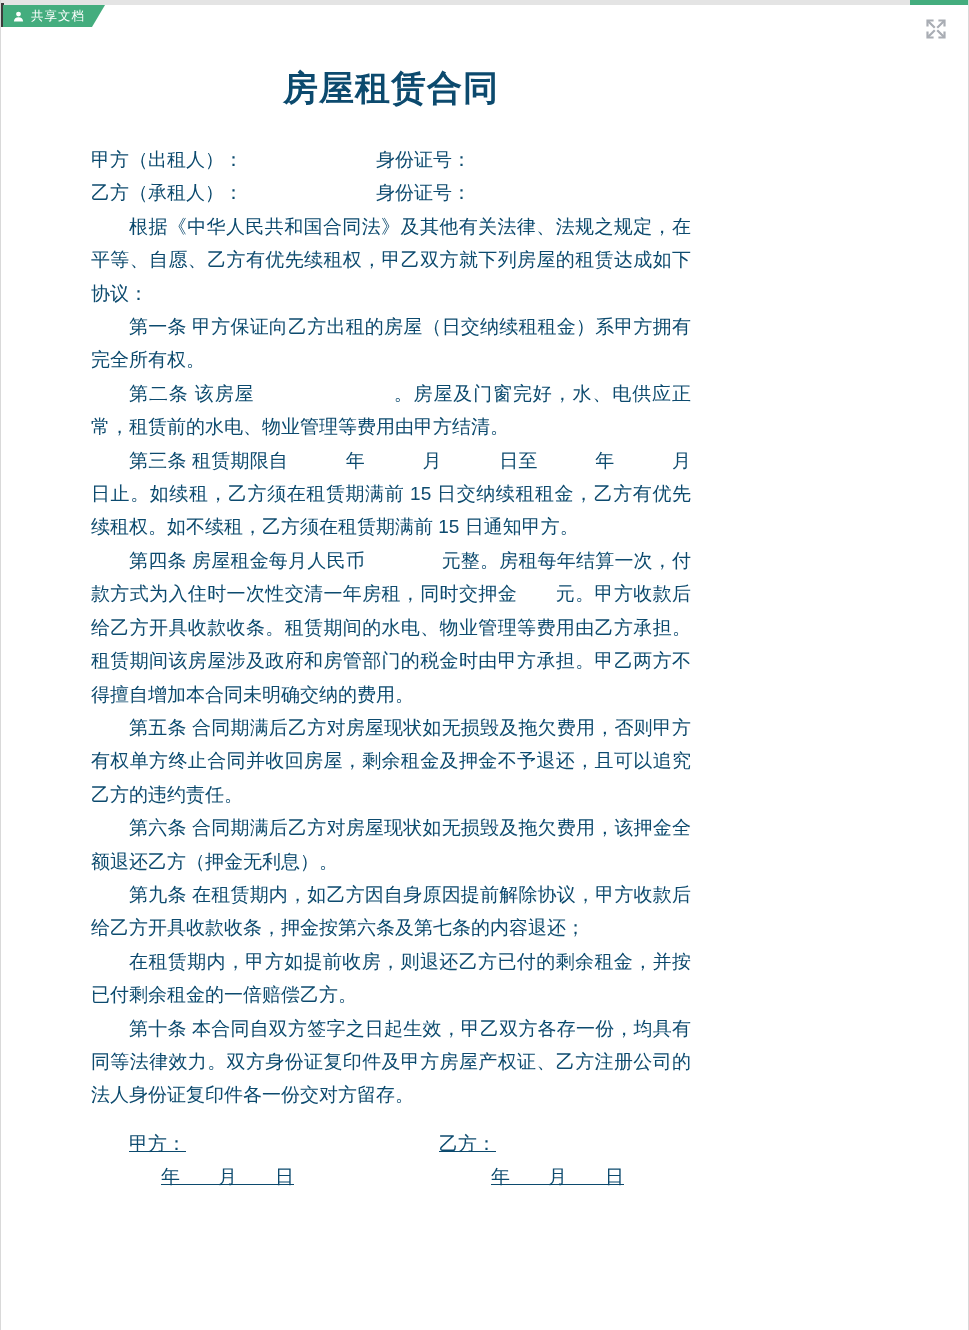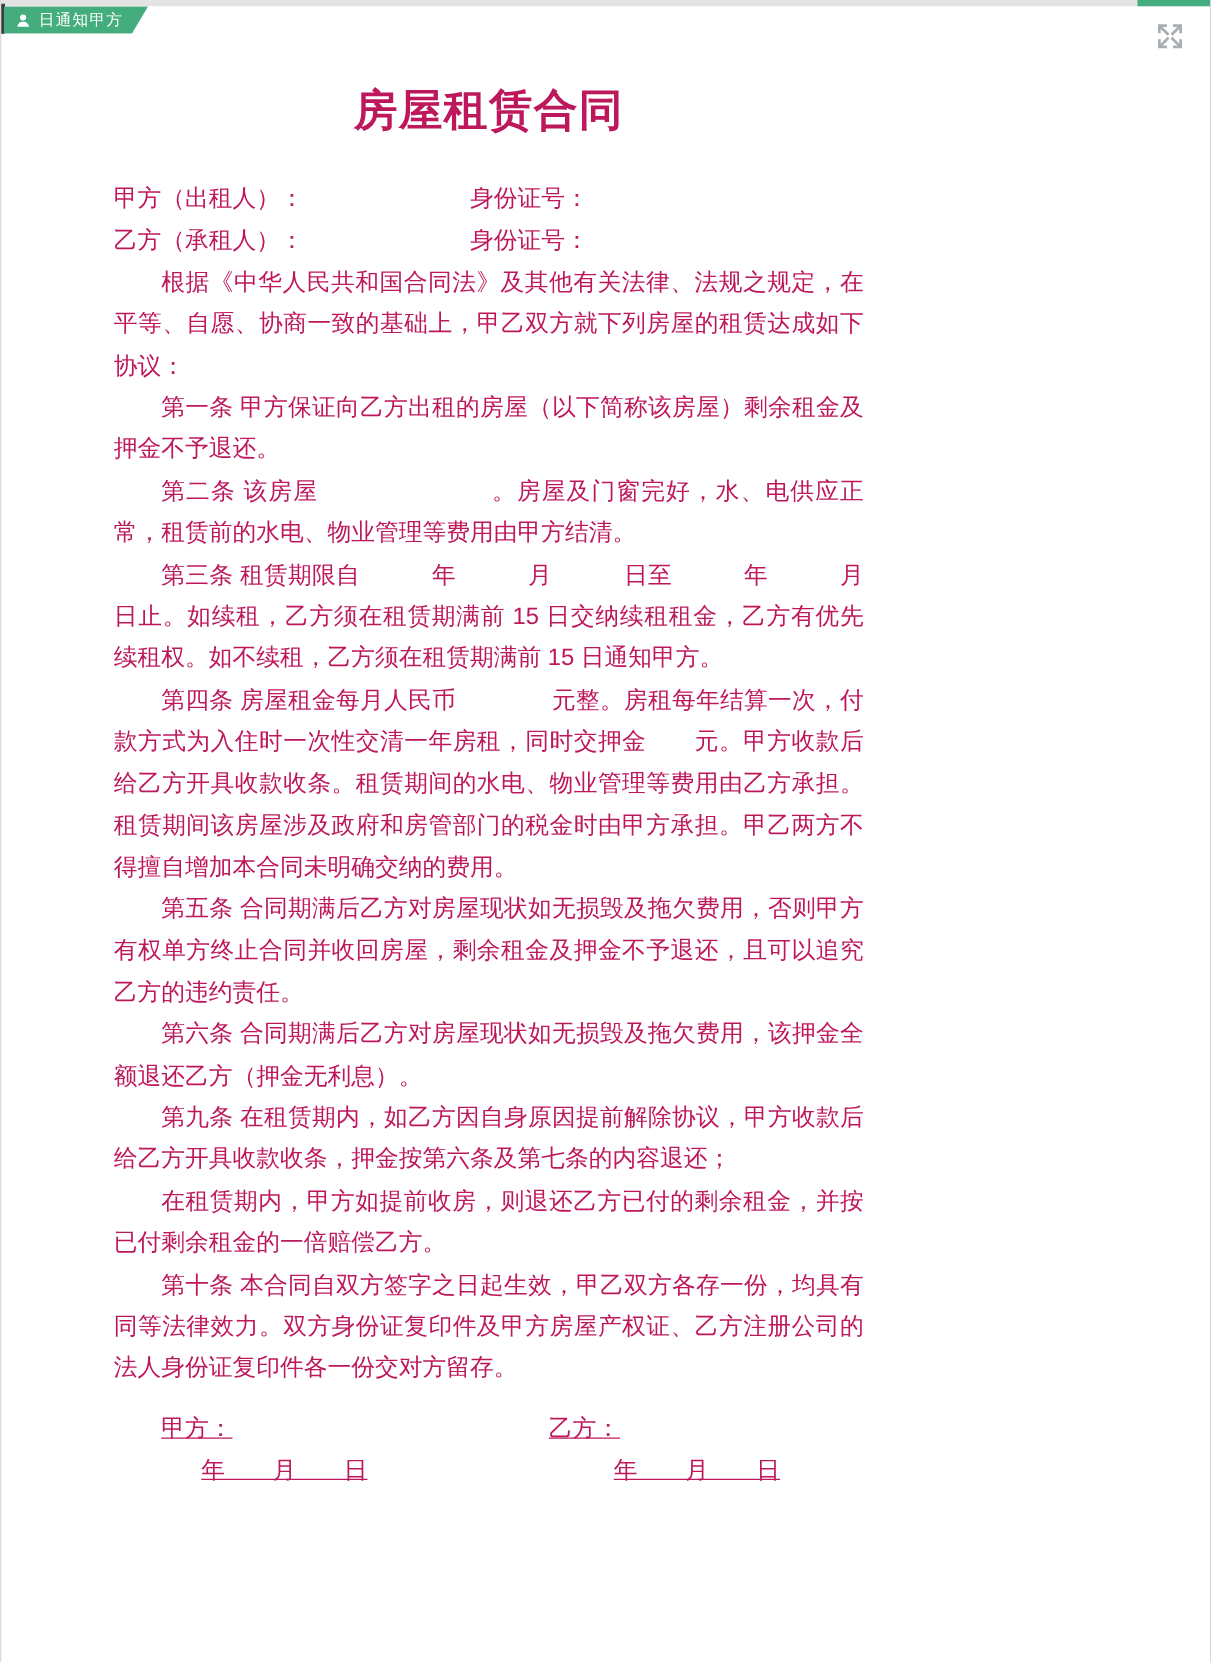--- a/index.html
+++ b/index.html
@@ -62,21 +62,21 @@
     align-items: center;
     justify-content: center;
     cursor: pointer;
   }
   .doc {
     position: absolute;
     top: 5px; left: 0;
     width: 793px;
     box-sizing: border-box;
     padding: 0 103px 0 90px;
-    color: #be185d;
+    color: #0c4a6e;
     font-size: 19px;
     line-height: 33.4px;
     text-align: justify;
   }
   .doc-title {
     font-family: "Liberation Serif", "DejaVu Serif", serif;
     font-size: 35px;
     font-weight: bold;
     text-align: center;
     margin: 62px 0 32px 0;
@@ -119,21 +119,21 @@
   <div class="top-strip-accent"></div>
   <div class="ribbon-fold"></div>
 
   <div class="share-badge">
     <span>
       <svg width="13" height="13" viewBox="0 0 24 24" fill="#ffffff">
         <circle cx="12" cy="7.5" r="4.5"></circle>
         <path d="M3.5 21c0-4.5 3.8-7.5 8.5-7.5s8.5 3 8.5 7.5z"></path>
       </svg>
     </span>
-    <span>日通知甲方</span>
+    <span>共享文档</span>
   </div>
 
   <div class="expand-btn">
     <span>
       <svg width="24" height="24" viewBox="0 0 24 24" fill="none" stroke="#a9adb4" stroke-width="2.2" stroke-linecap="square">
         <path d="M10 10 L4.5 4.5"></path>
           <path d="M3.5 8.5 V3.5 H8.5"></path>
         <path d="M14 10 L19.5 4.5"></path>
           <path d="M15.5 3.5 H20.5 V8.5"></path>
         <path d="M10 14 L4.5 19.5"></path>
@@ -152,22 +152,22 @@
           <span class="party-left">甲方（出租人）：</span>
           <span>身份证号：</span>
         </div>
         <div class="party-line">
           <span class="party-left">乙方（承租人）：</span>
           <span>身份证号：</span>
         </div>
       </div>
 
     <div id="paragraphs">
-        <p class="para">根据《中华人民共和国合同法》及其他有关法律、法规之规定，在平等、自愿、协商一致的基础上，甲乙双方就下列房屋的租赁达成如下协议：</p>
-        <p class="para">第一条 甲方保证向乙方出租的房屋（以下简称该房屋）剩余租金及押金不予退还。</p>
+        <p class="para">根据《中华人民共和国合同法》及其他有关法律、法规之规定，在平等、自愿、乙方有优先续租权，甲乙双方就下列房屋的租赁达成如下协议：</p>
+        <p class="para">第一条 甲方保证向乙方出租的房屋（日交纳续租租金）系甲方拥有完全所有权。</p>
         <p class="para">第二条 该房屋　　　　　　　。房屋及门窗完好，水、电供应正常，租赁前的水电、物业管理等费用由甲方结清。</p>
         <p class="para">第三条 租赁期限自　　　年　　　月　　　日至　　　年　　　月　　　日止。如续租，乙方须在租赁期满前 15 日交纳续租租金，乙方有优先续租权。如不续租，乙方须在租赁期满前 15 日通知甲方。</p>
         <p class="para">第四条 房屋租金每月人民币　　　　元整。房租每年结算一次，付款方式为入住时一次性交清一年房租，同时交押金　　元。甲方收款后给乙方开具收款收条。租赁期间的水电、物业管理等费用由乙方承担。租赁期间该房屋涉及政府和房管部门的税金时由甲方承担。甲乙两方不得擅自增加本合同未明确交纳的费用。</p>
         <p class="para">第五条 合同期满后乙方对房屋现状如无损毁及拖欠费用，否则甲方有权单方终止合同并收回房屋，剩余租金及押金不予退还，且可以追究乙方的违约责任。</p>
         <p class="para">第六条 合同期满后乙方对房屋现状如无损毁及拖欠费用，该押金全额退还乙方（押金无利息）。</p>
         <p class="para">第九条 在租赁期内，如乙方因自身原因提前解除协议，甲方收款后给乙方开具收款收条，押金按第六条及第七条的内容退还；</p>
         <p class="para">在租赁期内，甲方如提前收房，则退还乙方已付的剩余租金，并按已付剩余租金的一倍赔偿乙方。</p>
         <p class="para">第十条 本合同自双方签字之日起生效，甲乙双方各存一份，均具有同等法律效力。双方身份证复印件及甲方房屋产权证、乙方注册公司的法人身份证复印件各一份交对方留存。</p>
       </div>
 

